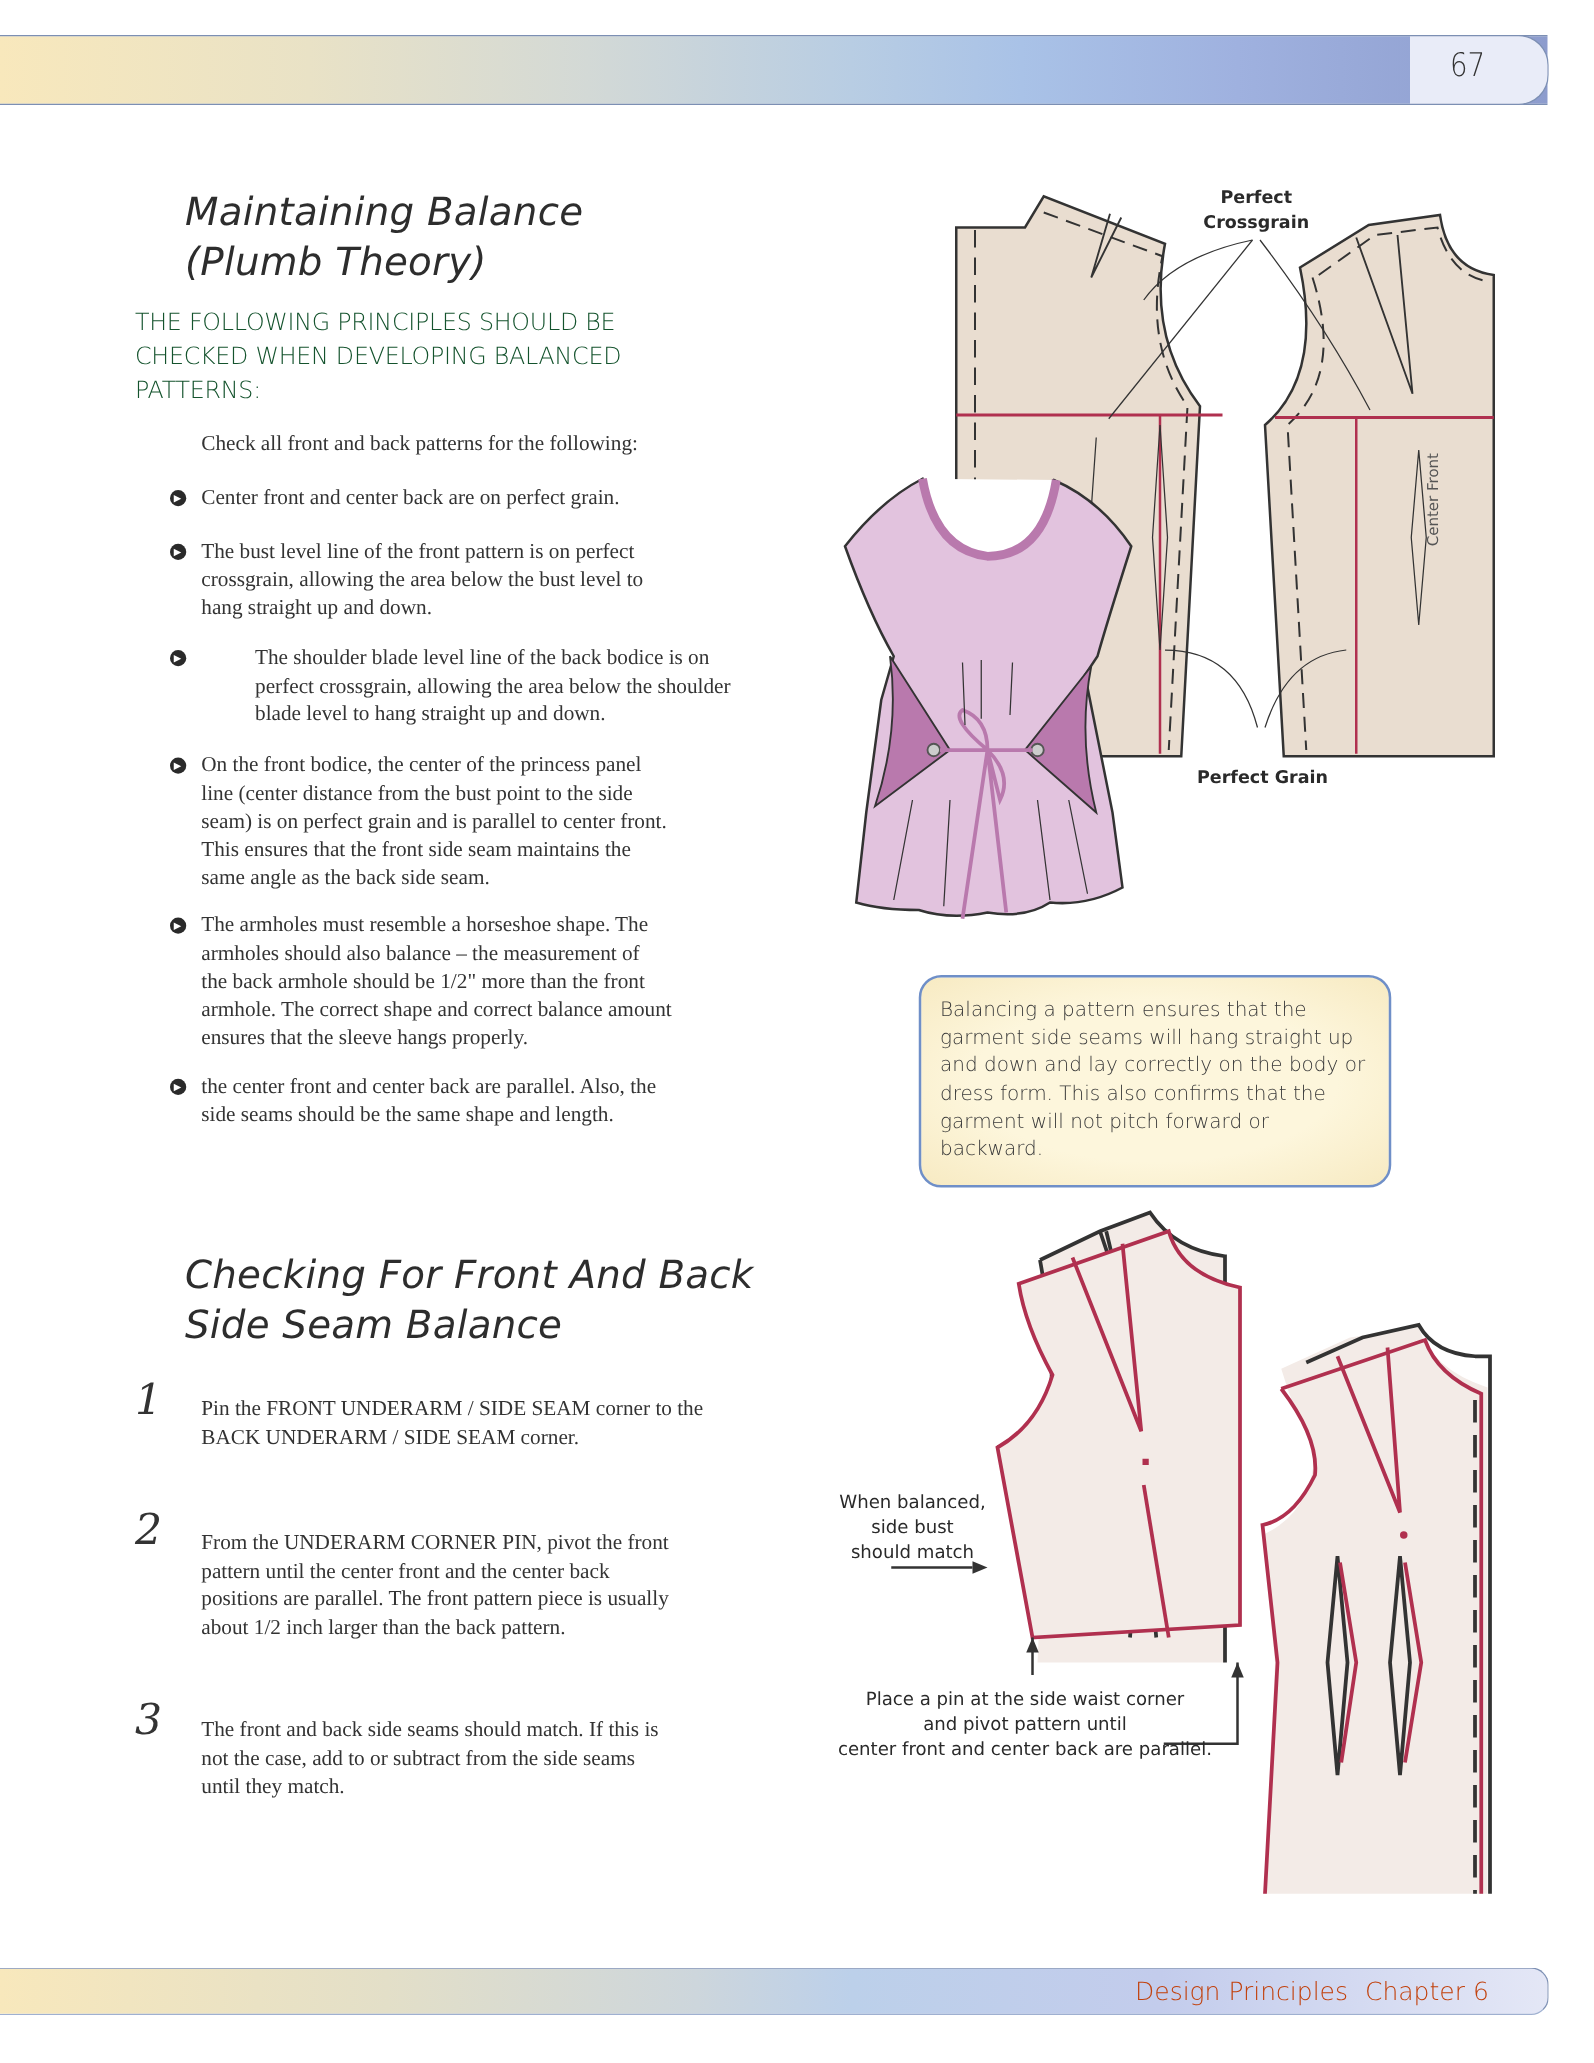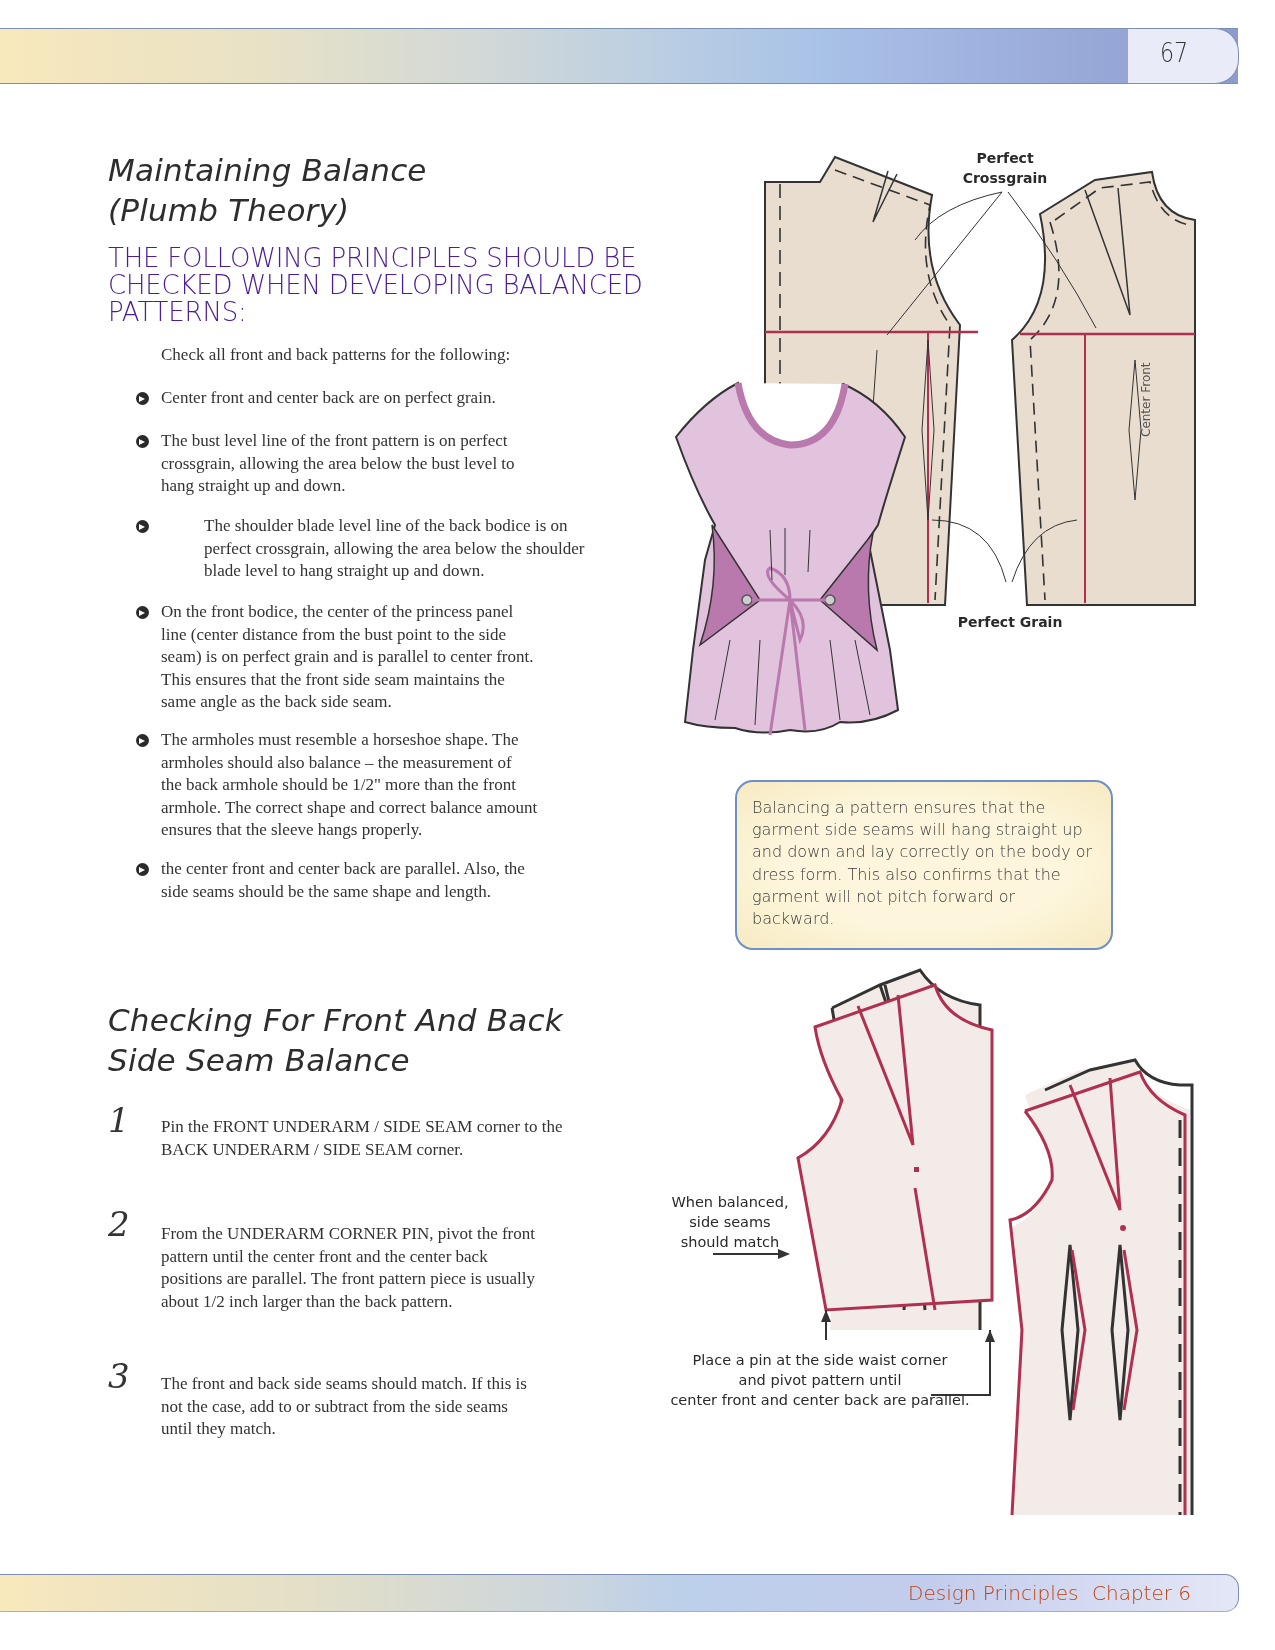--- a/index.html
+++ b/index.html
@@ -9,22 +9,22 @@
   .header-bar { left:0; top:28px; width:1238px; height:54px; border-top:1.5px solid #7c8fb3; border-bottom:1.5px solid #7c8fb3;
     background:linear-gradient(90deg,#f8e8bc 0%,#e9e2c6 20%,#d3d9d6 38%,#b8cde3 55%,#a9c2e7 66%,#9fb1df 80%,#8d9ccd 100%); }
   .page-tab { left:1128px; top:28px; width:110px; height:54px; background:#e9ecf8; border:1.5px solid #7c8fb3; border-left:none;
     border-radius:0 24px 24px 0; }
   .page-num { left:1160px; top:38px; font-family:"DejaVu Sans", sans-serif; font-size:26px; font-weight:300; color:#333;
     transform:scaleX(0.85); transform-origin:left top; }
   .footer-bar { left:0; top:1574px; width:1238px; height:36px; border-top:1.5px solid #7c8fb3; border-bottom:1px solid #9fb0d0;
     background:linear-gradient(90deg,#f8e8bc 0%,#e3dfc8 25%,#cdd6dc 45%,#bcd0ea 55%,#c3ccec 75%,#e4e7f6 100%);
     border-radius:0 14px 14px 0; border-right:1.5px solid #7c8fb3; }
   .footer-text { top:1581px; font-size:20px; color:#c2410c; font-weight:300;text-align:center; }
-  .h-title { font-family:"DejaVu Sans", sans-serif; font-style:italic; font-weight:300; font-size:31px; line-height:40px; color:#2d2d2d; letter-spacing:0.2px; }
-  .subhead { font-family:"DejaVu Sans", sans-serif; font-weight:300; font-size:26px; line-height:27px; color:#4c1d95; letter-spacing:-0.2px; }
+  .h-title { font-family:"DejaVu Sans", sans-serif; font-style:italic; font-weight:300; font-size:31px; line-height:40px; color:#2d2d2d; letter-spacing:0.2px;margin-left:40px; }
+  .subhead { font-family:"DejaVu Sans", sans-serif; font-weight:300; font-size:19px; line-height:27px; color:#14532d; letter-spacing:-0.2px; }
   .body-txt { font-family:Liberation Serif, serif; font-size:17px; line-height:22.5px; color:#333; }
   .bullet { position:absolute; width:13px; height:13px; border-radius:50%; background:#2a2a2a; }
   .bullet::after { content:""; position:absolute; left:3px; top:3.5px; width:0; height:0;
     border-left:6px solid #fff; border-top:3px solid transparent; border-bottom:3px solid transparent; }
   .step-num { font-family:"DejaVu Serif", serif; font-style:italic; font-size:34px; color:#333; font-weight:300; }
   .callout { left:735px; top:780px; width:378px; height:170px; border:2.5px solid #6f8fc8; border-radius:18px;
     background:radial-gradient(ellipse at center,#fdf6dc 55%,#f7eac2 100%); box-sizing:border-box; }
   .callout-text { left:752px; top:797px; width:350px; font-family:"DejaVu Sans", sans-serif; font-size:16px; line-height:22.2px; color:#3a3a3a; font-weight:300; }
   .fig-label { font-family:"DejaVu Sans", sans-serif; font-size:14.5px; color:#2a2a2a; text-align:center; line-height:20px; }
   svg { position:absolute; overflow:visible; }
@@ -199,21 +199,21 @@
 
   <path d="M713,1254 L778,1254" stroke="#333" stroke-width="2"></path>
   <path d="M778,1249 L790,1254 L778,1259 Z" fill="#333"></path>
   <line x1="826" y1="1340" x2="826" y2="1310" stroke="#333" stroke-width="2"></line>
   <path d="M821,1322 L826,1310 L831,1322 Z" fill="#333"></path>
   <path d="M931,1395 L990,1395 L990,1330" fill="none" stroke="#333" stroke-width="2"></path>
   <path d="M985,1342 L990,1330 L995,1342 Z" fill="#333"></path>
 </svg>
 <div class="abs fig-label" style="left:660px;top:1192px;width:140px;">
   <div>When balanced,</div>
-  <div>side seams</div>
+  <div>side bust</div>
   <div>should match</div>
 </div>
 <div class="abs fig-label" style="left:660px;top:1350px;width:320px;">
   <div>Place a pin at the side waist corner</div>
   <div>and pivot pattern until</div>
   <div>center front and center back are parallel.</div>
 </div>
 
 <div class="abs footer-bar"></div>
 <div class="abs footer-text" style="left:908px;">Design Principles</div>

